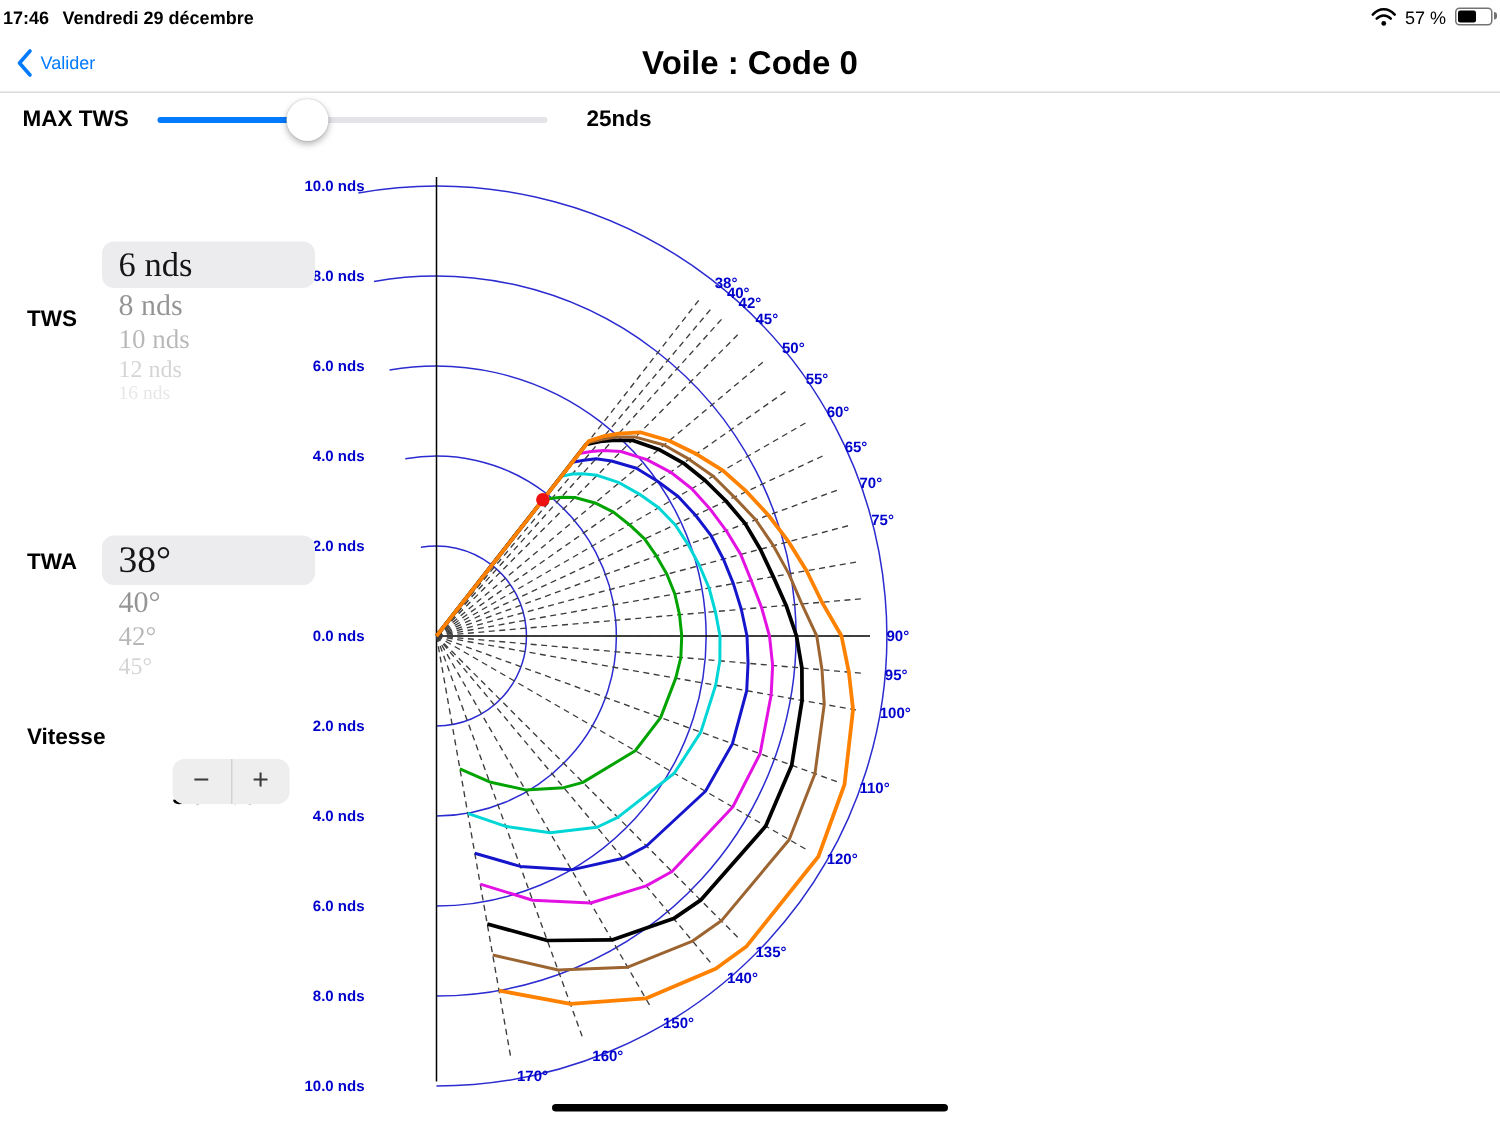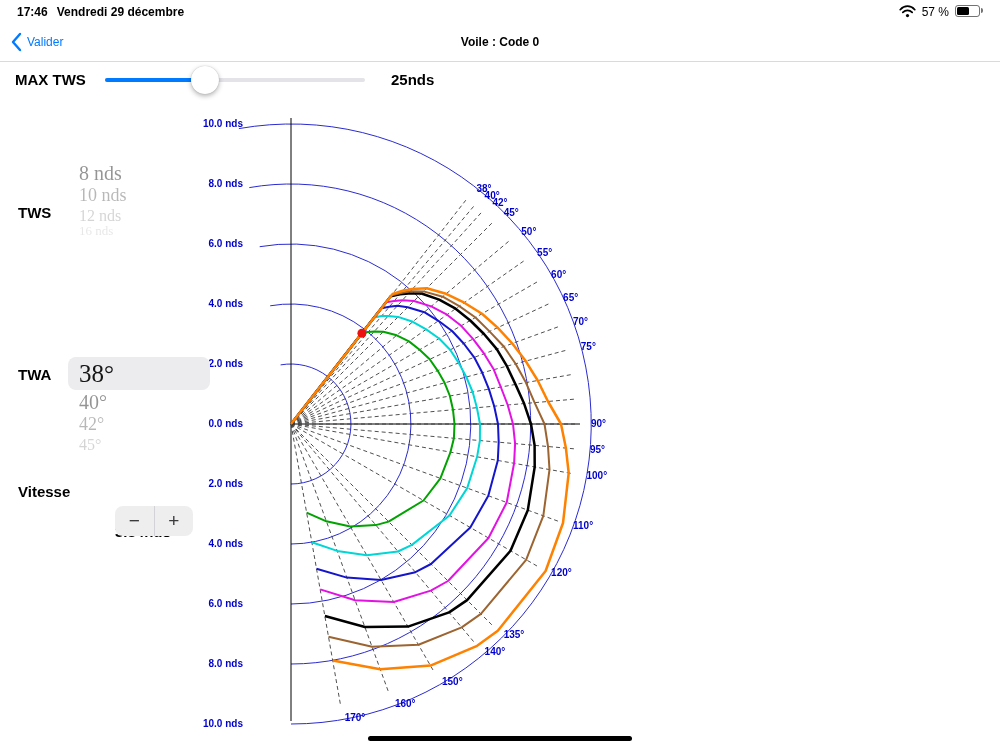--- a/index.html
+++ b/index.html
@@ -1,34 +1,34 @@
 <!DOCTYPE html>
 <html><head>
 <meta charset="utf-8">
 <style>
   *{margin:0;padding:0;box-sizing:border-box;}
   html,body{width:1000px;height:750px;}
   body{position:relative;overflow:hidden;background:#fff;font-family:"Liberation Sans",sans-serif;color:#000;}
   .screen{position:absolute;inset:0;background:#fff;}
 
   
-  .status-bar{position:absolute;top:0;left:0;right:0;height:23px;display:flex;justify-content:space-between;align-items:center;padding:0 17px;font-size:12px;}
+  .status-bar{position:absolute;top:0;left:0;right:0;height:23px;display:flex;justify-content:space-between;align-items:center;padding:0 2px;font-size:12px;}
   .status-left{display:flex;gap:9px;align-items:center;}
   .status-left .time{font-weight:700;}
   .status-left .date{font-weight:700;}
   .status-right{display:flex;gap:6px;}
   .batt-pct{font-size:12px;}
   .battery{position:relative;display:inline-block;width:25px;height:12px;border:1px solid rgba(0,0,0,.55);border-radius:3px;margin-right:3px;}
   .battery-fill{position:absolute;top:1px;left:1px;height:8px;background:#000;border-radius:1.5px;}
   .battery-nub{position:absolute;right:-4px;top:2.5px;width:2.5px;height:5px;background:rgba(0,0,0,.55);border-radius:0 2px 2px 0;}
 
   
   .nav-bar{position:absolute;top:23px;left:0;right:0;height:39px;border-bottom:1px solid #d9d9de;background:#fff;}
   .back-button{position:absolute;left:10px;top:0;height:100%;display:flex;align-items:center;gap:5px;color:#007aff;font-size:12px;cursor:pointer;}
-  .nav-title{position:absolute;left:0;right:0;top:0;height:100%;display:flex;align-items:center;justify-content:center;font-size:12px;font-weight:700;pointer-events:none;}
+  .nav-title{position:absolute;left:0;right:0;top:0;height:100%;display:flex;align-items:center;justify-content:center;font-size:22px;font-weight:700;pointer-events:none;}
 
   
   .ctl-label{position:absolute;font-size:15px;font-weight:700;z-index:3;}
 
   
   .slider{position:absolute;left:105px;top:66px;width:260px;height:28px;z-index:3;cursor:pointer;}
   .slider-track{position:absolute;left:0;right:0;top:12px;height:4px;border-radius:2px;background:#e3e3e8;}
   .slider-fill{position:absolute;left:0;top:12px;height:4px;border-radius:2px;background:#007aff;}
   .slider-thumb{position:absolute;top:0;width:28px;height:28px;border-radius:50%;background:#fff;box-shadow:0 2px 5px rgba(0,0,0,.3),0 0 1px rgba(0,0,0,.25);}
   .maxtws-value{position:absolute;left:391px;top:71px;font-size:15px;font-weight:700;z-index:3;}
@@ -163,20 +163,21 @@
   <span class="ctl-label" style="left:15px;top:71px;">MAX TWS</span>
   <div class="slider">
     <div class="slider-track"></div>
     <div class="slider-fill" id="slider-fill" style="width: 100.1px;"></div>
     <div class="slider-thumb" id="slider-thumb" style="left: 86.1px;"></div>
   </div>
   <span class="maxtws-value">25nds</span>
 
   <span class="ctl-label" style="left:18px;top:164px;margin-top:40px;">TWS</span>
   <div class="picker" style="left:68px;top:161px;">
+    <div class="picker-row sel">6 nds</div>
     <div class="picker-row f1">8 nds</div>
     <div class="picker-row f2">10 nds</div>
     <div class="picker-row f3">12 nds</div>
     <div class="picker-row f4">16 nds</div>
   </div>
 
   <span class="ctl-label" style="left:18px;top:366px;">TWA</span>
   <div class="picker" style="left:68px;top:357px;">
     <div class="picker-row sel twa">38°</div>
     <div class="picker-row f1">40°</div>

